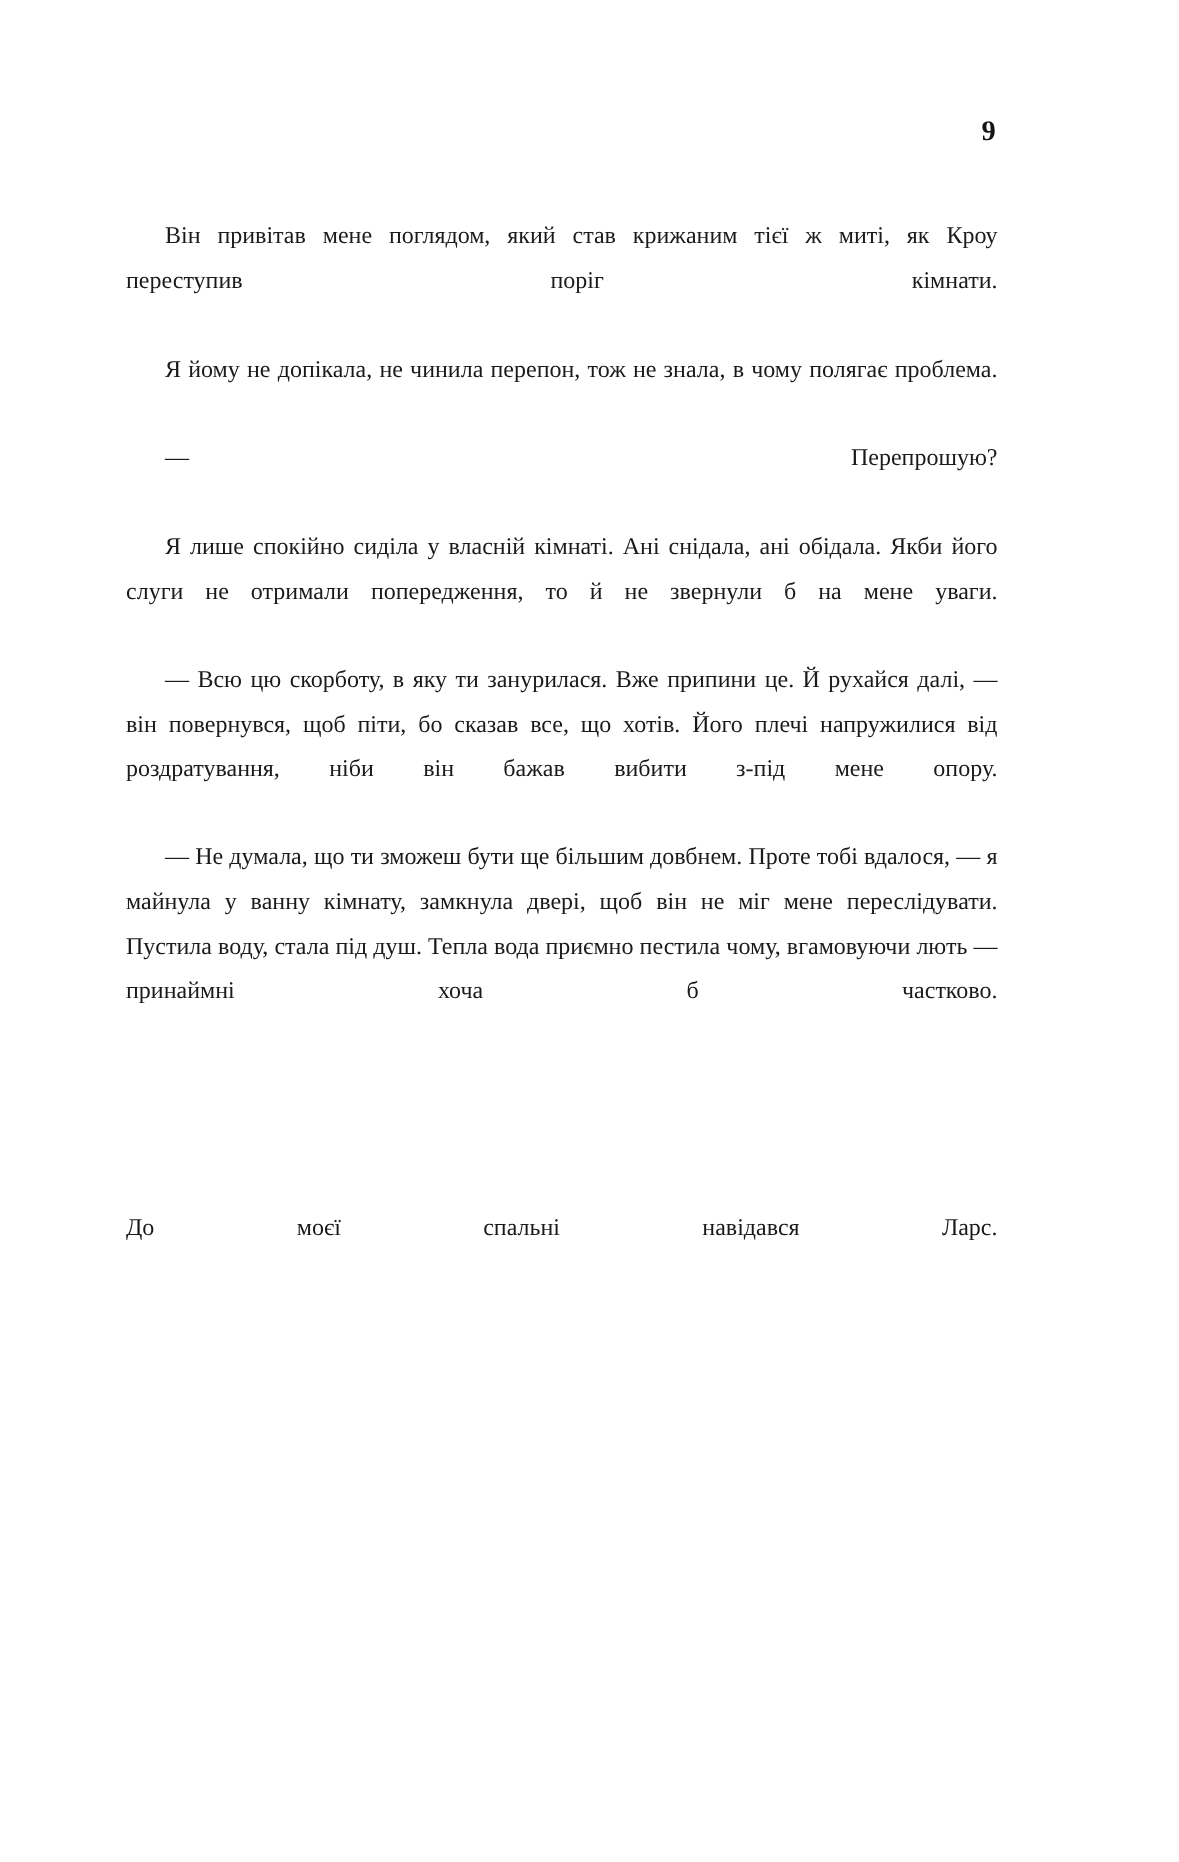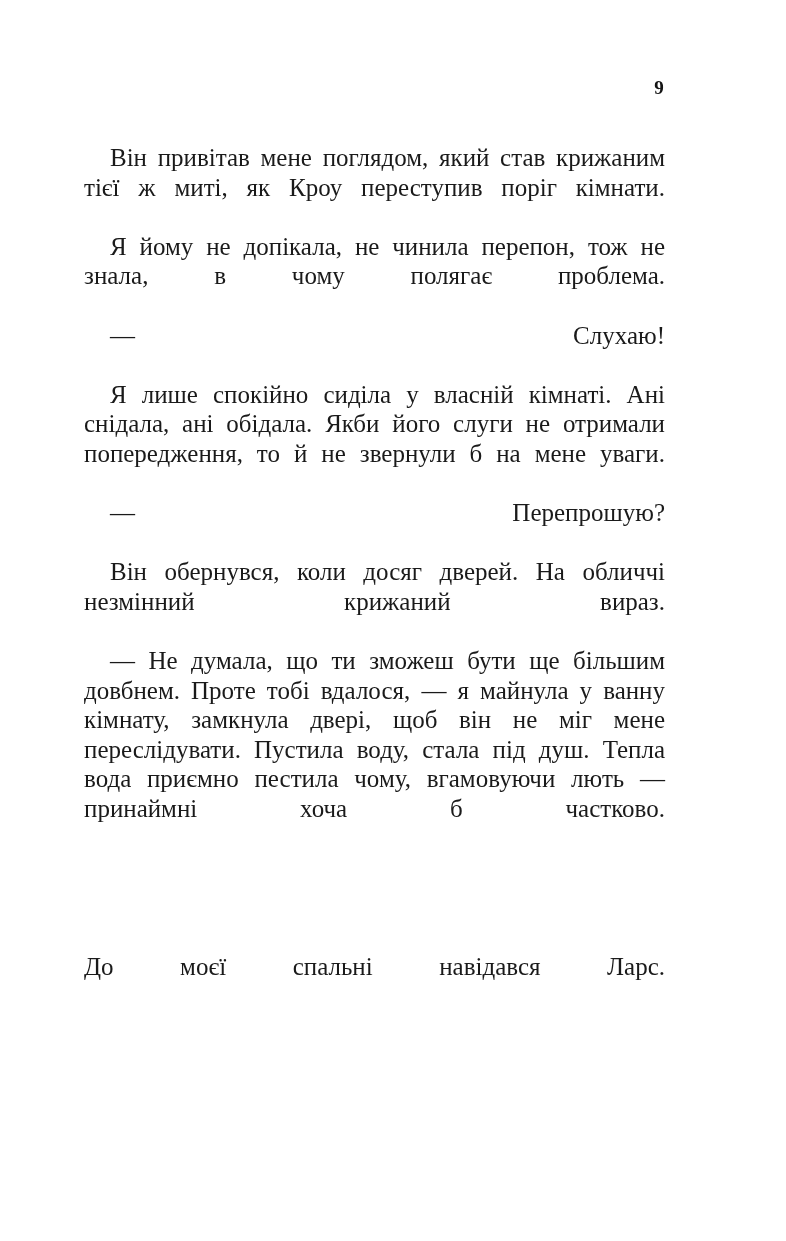--- a/index.html
+++ b/index.html
@@ -42,21 +42,21 @@
   
   .textblock {
     position: absolute;
     left: 84px;
     top: 143px;
     width: 581px;
   }
 
   .para {
     margin: 0;
-    font-size: 25px;
+    font-size: 16px;
     line-height: 29.6px;
     text-align: justify;
     text-justify: inter-word;
     text-indent: 26px;
     hyphens: manual;
     -webkit-hyphens: manual;
     word-spacing: -0.1px;
   }
 
   
@@ -83,24 +83,23 @@
 
   <div class="folio-area">
     <span class="folio">9</span>
   </div>
 
   <div class="textblock">
 
     <div class="section">
       <p class="para">Він привітав мене поглядом, який став крижаним тієї ж миті, як Кроу переступив поріг кімнати.</p>
       <p class="para">Я йому не допікала, не чинила перепон, тож не знала, в чому полягає проблема.</p>
-      <p class="para">— Слухаю!</p>
+      <p class="para">— Перепрошую?</p>
       <p class="para">Я лише спокійно сиділа у власній кімнаті. Ані снідала, ані обідала. Якби його слуги не отримали попередження, то й не звернули б на мене уваги.</p>
-      <p class="para">— Перепрошую?</p>
-      <p class="para">Він обернувся, коли досяг дверей. На обличчі незмінний крижаний вираз.</p>
+      <p class="para">— Всю цю скорботу, в яку ти занурилася. Вже припини це. Й рухайся далі, — він повернувся, щоб піти, бо сказав все, що хотів. Його плечі напружилися від роздратування, ніби він бажав вибити з-під мене опору.</p>
       <p class="para">— Не думала, що ти зможеш бути ще більшим довбнем. Проте тобі вдалося, — я майнула у ванну кімнату, замкнула двері, щоб він не міг мене переслідувати. Пустила воду, стала під душ. Тепла вода приємно пестила чому, вгамовуючи лють — принаймні хоча б частково.</p>
     </div>
 
     <div class="scene-break"></div>
 
     <div class="section">
       <p class="para no-indent">До моєї спальні навідався Ларс.</p>
 
     </div>
 

